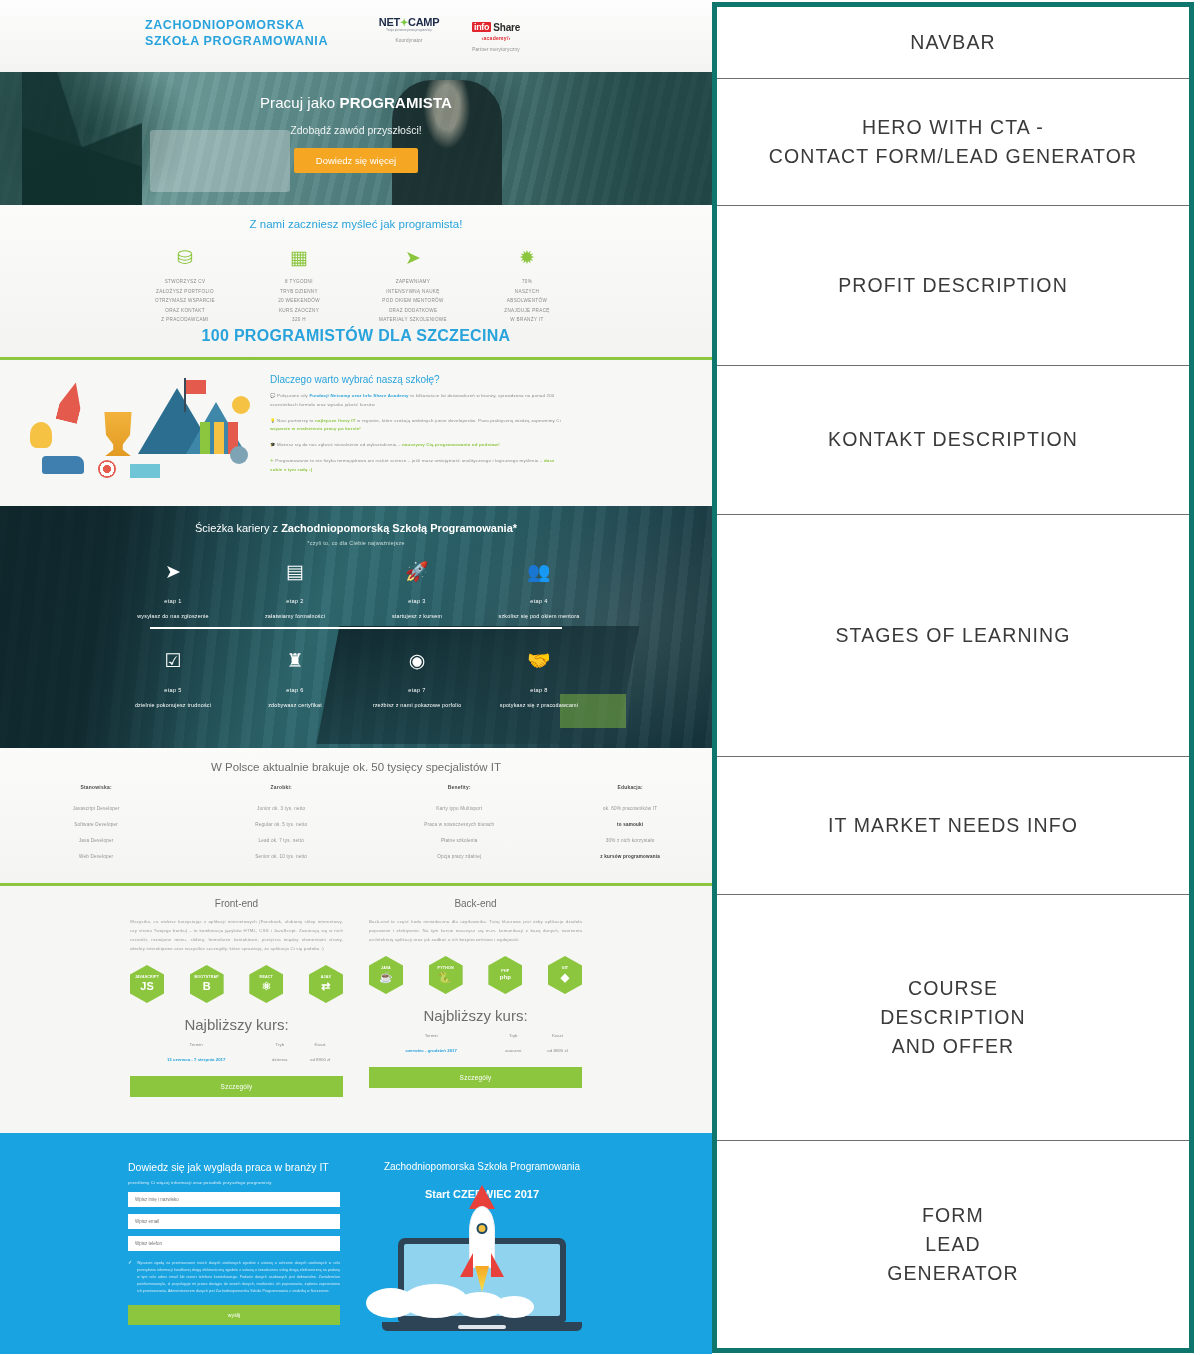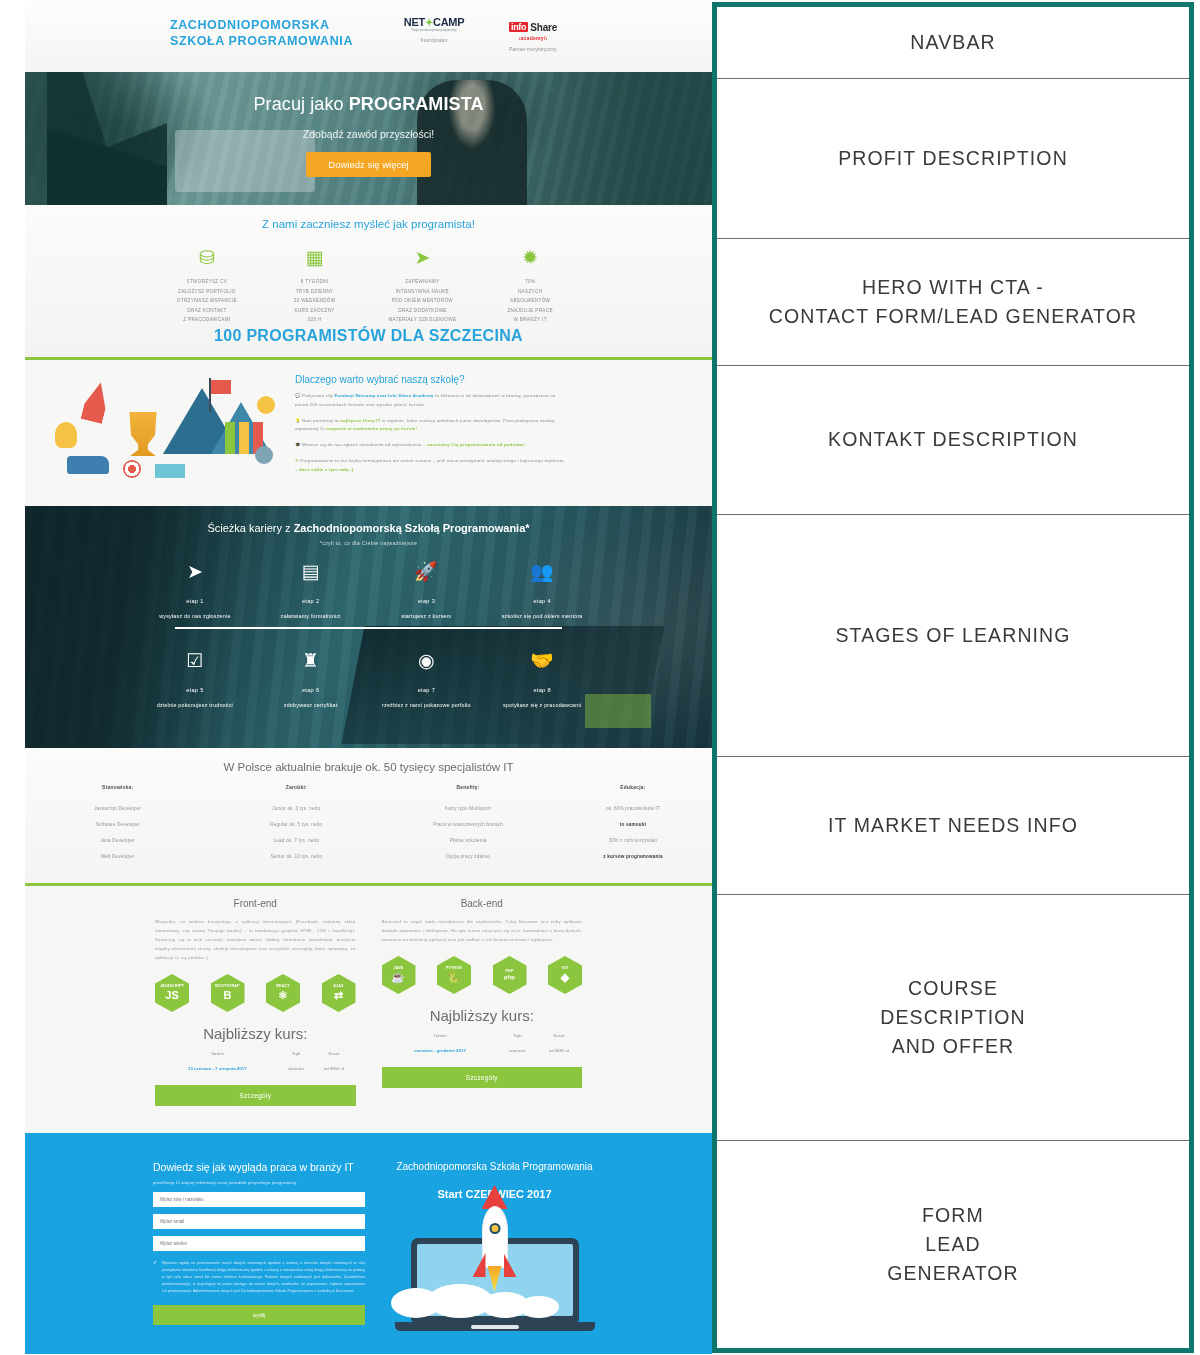--- a/index.html
+++ b/index.html
@@ -5,35 +5,35 @@
   * { box-sizing: border-box; margin: 0; padding: 0; }
   html, body {
     width: 1200px; height: 1355px;
     background: #ffffff;
     font-family: "Liberation Sans", sans-serif;
     overflow: hidden;
   }
   .wrap { display: flex; width: 1200px; height: 1355px; }
 
   
-  .page { width: 712px; height: 1355px; position: relative; overflow: hidden; background:#fff;padding-left:25px; }
+  .page { width: 712px; height: 1355px; position: relative; overflow: hidden; background:#fff; }
 
   
   .navbar {
     height: 72px; width: 100%;
     background: linear-gradient(180deg,#fdfdfd 0%,#f4f4f2 100%);
     display: flex; align-items: center; position: relative;
   }
   .logo-block { position:absolute; left:145px; top:17px; line-height:1.28; }
   .logo-l1, .logo-l2 {
     color:#29a3dc; font-weight:800; letter-spacing:.6px; font-size:12.5px;
   }
   .partner { position:absolute; top:16px; text-align:center; }
   .partner.p1 { left:372px; width:74px; }
-  .partner.p2 { left:468px; width:80px; }
+  .partner.p2 { left:456px; width:80px; }
   .pcaption { font-size:4.6px; color:#8d8d8d; margin-top:6px; letter-spacing:.2px; }
   .netcamp { font-size:11px; font-weight:800; color:#1b2a49; letter-spacing:-.3px; position:relative; }
   .netcamp .star { color:#7ac943; font-size:10px; }
   .nc-sub { font-size:2.6px; color:#9aa0a8; margin-top:1px; letter-spacing:.1px; }
   .infoshare { display:inline-flex; align-items:center; gap:2px; }
   .is-red { background:#e3262d; color:#fff; font-size:9px; font-weight:800; padding:0 2px; border-radius:1px; letter-spacing:-.3px;}
   .is-dark { color:#2a2a2a; font-size:10px; font-weight:800; letter-spacing:-.2px;}
   .is-aca { color:#e3262d; font-size:5px; font-weight:700; margin-top:1px; letter-spacing:.3px;}
 
   
@@ -61,21 +61,21 @@
   .hero .screen{
     position:absolute; left:150px; top:58px; width:140px; height:62px;
     background:rgba(228,232,231,.35); border-radius:3px;
   }
   .hero .person{
     position:absolute; left:392px; top:8px; width:110px; height:125px;
     background:radial-gradient(ellipse at 50% 22%, rgba(214,188,166,.5) 0 16%, rgba(22,40,40,.85) 30%);
     border-radius:40px 40px 0 0;
   }
   .hero-inner { position:relative; z-index:3; text-align:center; padding-top:22px; }
-  .hero-title { color:#fff; font-size:18px; letter-spacing:.1px; }
+  .hero-title { color:#fff; font-size:15px; letter-spacing:.1px; }
   .hero-title b { font-weight:800; }
   .hero-sub { color:#eef4f3; font-size:10.5px; margin-top:13px; }
   .hero-btn {
     display:inline-block; margin-top:12px; background:#f5a623; color:#fff;
     font-size:9.5px; padding:7px 22px; border:0; border-radius:2px; cursor:pointer;
   }
 
   
   .profit {
     position:relative; height:155px; width:100%;
@@ -573,22 +573,22 @@
             <div class="pad"></div>
           </div>
         </div>
       </div>
     </div>
   </div>
 
   <div class="anno">
     <div class="anno-box">
       <div class="anno-row" style="flex:0 0 72px">NAVBAR</div>
+      <div class="anno-row" style="flex:0 0 127px">HERO WITH CTA -<br>CONTACT FORM/LEAD GENERATOR</div>
       <div class="anno-row" style="flex:0 0 160px">PROFIT DESCRIPTION</div>
-      <div class="anno-row" style="flex:0 0 127px">HERO WITH CTA -<br>CONTACT FORM/LEAD GENERATOR</div>
       <div class="anno-row" style="flex:0 0 149px">KONTAKT DESCRIPTION</div>
       <div class="anno-row" style="flex:0 0 242px">STAGES OF LEARNING</div>
       <div class="anno-row" style="flex:0 0 138px">IT MARKET NEEDS INFO</div>
       <div class="anno-row" style="flex:0 0 246px">COURSE<br>DESCRIPTION<br>AND OFFER</div>
       <div class="anno-row" style="flex:1 1 auto">FORM<br>LEAD<br>GENERATOR</div>
     </div>
   </div>
 
 </div>
 

